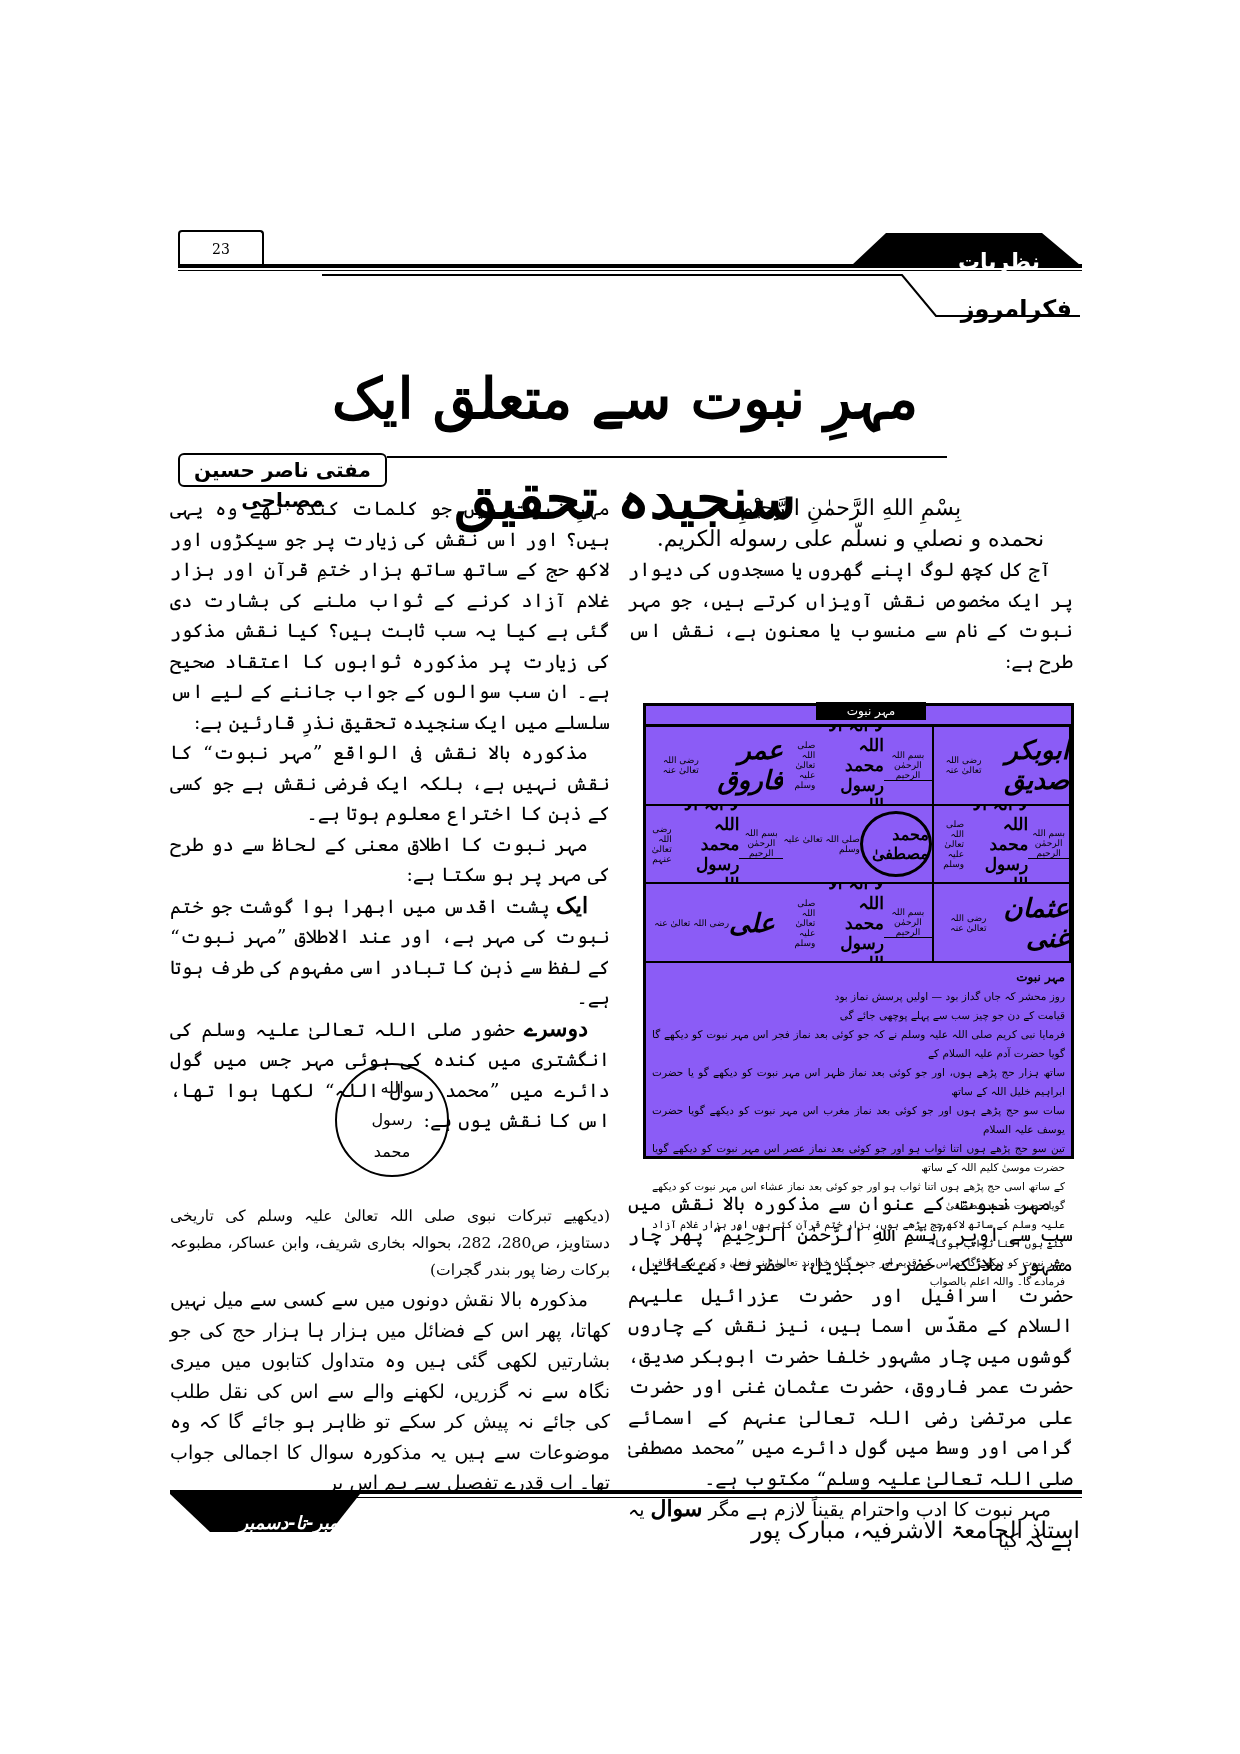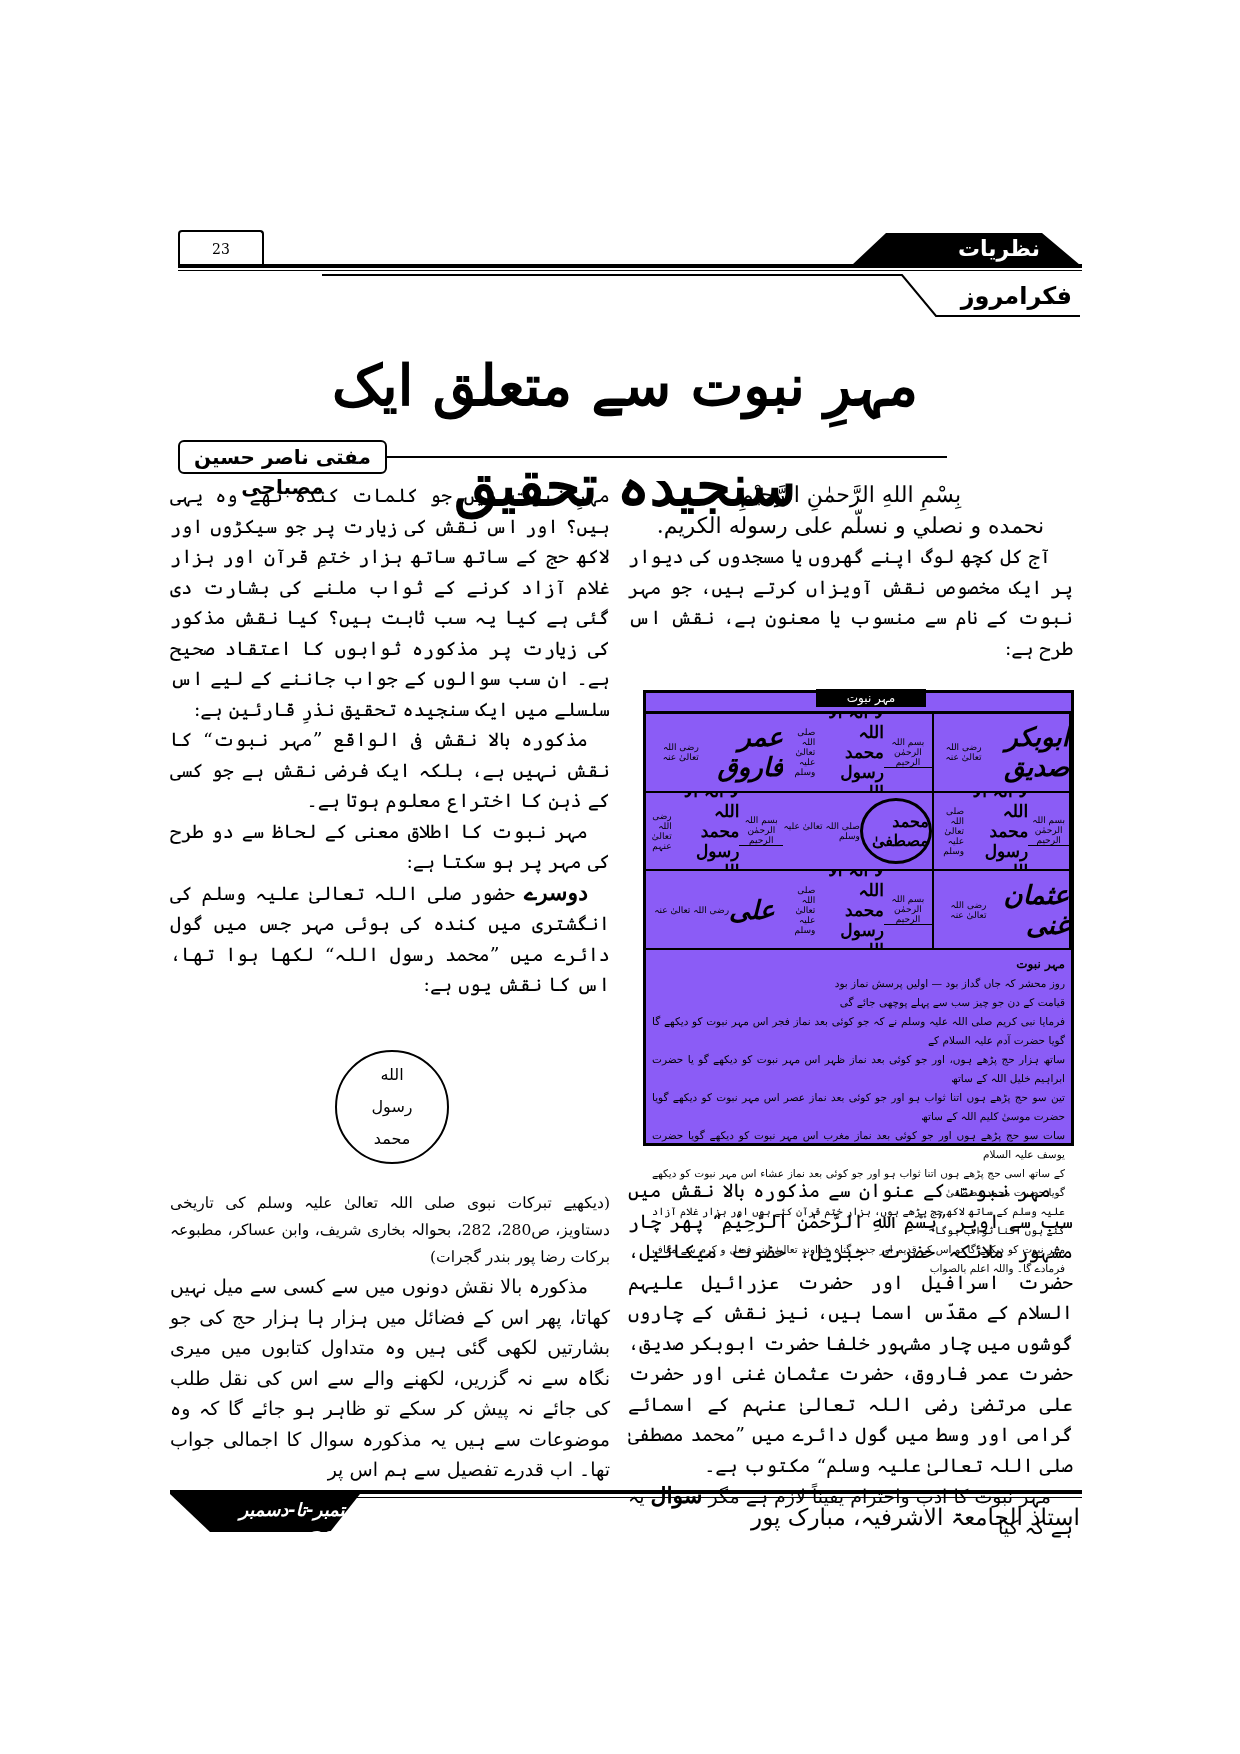--- a/index.html
+++ b/index.html
@@ -1,17 +1,17 @@
 <!DOCTYPE html>
 <html><head>
 <meta charset="utf-8">
 <style>
   html, body { margin: 0; padding: 0; background: #ffffff; }
   body { width: 1240px; height: 1754px; position: relative; overflow: hidden; font-family: "DejaVu Sans", sans-serif; color: #000; }
-  .rtl { direction: rtl; unicode-bidi: embed; }
+  .rtl { direction: rtl; unicode-bidi: embed; margin-top: 13px; }
 
   
   .page-num-box { position: absolute; left: 178px; top: 230px; width: 82px; height: 34px; border: 2px solid #000; border-bottom: none; border-radius: 4px 4px 0 0; font-family: "DejaVu Serif", serif; font-size: 14px; text-align: center; line-height: 34px; }
   .top-rule-thick { position: absolute; left: 178px; right: 158px; top: 264px; height: 4px; background: #000; }
   .top-rule-thin { position: absolute; left: 178px; right: 158px; top: 270px; height: 1px; background: #000; }
   .section-tab { position: absolute; left: 852px; top: 233px; width: 228px; height: 32px; }
   .section-tab svg { position: absolute; left: 0; top: 0; }
   .section-tab-label { position: absolute; right: 40px; top: 0; height: 32px; line-height: 32px; color: #fff; font-weight: bold; font-size: 22px; }
   .sub-rule { position: absolute; left: 322px; top: 274px; width: 580px; height: 2px; background: #000; }
   .subsection { position: absolute; left: 890px; top: 274px; width: 190px; height: 44px; }
@@ -143,37 +143,38 @@
       <span class="caligname">علی</span>
       <span class="sub">رضی اللہ تعالیٰ عنہ</span>
     </div>
   </div>
   <div class="naqsh-text">
     <div class="ht">مہر نبوت</div>
     <div>روز محشر کہ جاں گداز بود — اولیں پرسش نماز بود</div>
     <div>قیامت کے دن جو چیز سب سے پہلے پوچھی جائے گی</div>
     <div>فرمایا نبی کریم صلی اللہ علیہ وسلم نے کہ جو کوئی بعد نماز فجر اس مہر نبوت کو دیکھے گا گویا حضرت آدم علیہ السلام کے</div>
     <div>ساتھ ہزار حج پڑھے ہوں، اور جو کوئی بعد نماز ظہر اس مہر نبوت کو دیکھے گو یا حضرت ابراہیم خلیل اللہ کے ساتھ</div>
+    <div>سات سو حج پڑھے ہوں اور جو کوئی بعد نماز مغرب اس مہر نبوت کو دیکھے گویا حضرت یوسف علیہ السلام</div>
     <div>تین سو حج پڑھے ہوں اتنا ثواب ہو اور جو کوئی بعد نماز عصر اس مہر نبوت کو دیکھے گویا حضرت موسیٰ کلیم اللہ کے ساتھ</div>
-    <div>سات سو حج پڑھے ہوں اور جو کوئی بعد نماز مغرب اس مہر نبوت کو دیکھے گویا حضرت یوسف علیہ السلام</div>
     <div>کے ساتھ اسی حج پڑھے ہوں اتنا ثواب ہو اور جو کوئی بعد نماز عشاء اس مہر نبوت کو دیکھے گویا حضرت محمد مصطفیٰ</div>
     <div>علیہ وسلم کے ساتھ لاکھ حج پڑھے ہوں، ہزار ختم قرآن کئے ہوں اور ہزار غلام آزاد کئے ہوں اتنا ثواب ہوگا</div>
     <div>مہر نبوت کو دیکھے گا تو اس کے قدیم اور جدید گناہ خداوند تعالیٰ اپنے فضل و کرم سے معاف فرمادے گا۔ واللہ اعلم بالصواب</div>
   </div>
 </div>
 
 <div class="col col-right-bottom rtl">
   <p class="indent">مہر نبوت کے عنوان سے مذکورہ بالا نقش میں سب سے اوپر ”بِسْمِ اللهِ الرَّحمٰنِ الرَّحِيْمِ“ پھر چار مشہور ملائکہ حضرت جبریل، حضرت میکائیل، حضرت اسرافیل اور حضرت عزرائیل علیہم السلام کے مقدّس اسما ہیں، نیز نقش کے چاروں گوشوں میں چار مشہور خلفا حضرت ابوبکر صدیق، حضرت عمر فاروق، حضرت عثمان غنی اور حضرت علی مرتضیٰ رضی اللہ تعالیٰ عنہم کے اسمائے گرامی اور وسط میں گول دائرے میں ”محمد مصطفیٰ صلی اللہ تعالیٰ علیہ وسلم“ مکتوب ہے۔</p>
   <p class="indent"><span>مہر نبوت کا ادب واحترام یقیناً لازم ہے مگر</span> <span class="bold big">سوال</span> <span>یہ ہے کہ کیا</span></p>
 </div>
 
 <div class="col col-left rtl">
   <p>مہرِ نبوت میں جو کلمات کندہ تھے وہ یہی ہیں؟ اور اس نقش کی زیارت پر جو سیکڑوں اور لاکھ حج کے ساتھ ساتھ ہزار ختمِ قرآن اور ہزار غلام آزاد کرنے کے ثواب ملنے کی بشارت دی گئی ہے کیا یہ سب ثابت ہیں؟ کیا نقش مذکور کی زیارت پر مذکورہ ثوابوں کا اعتقاد صحیح ہے۔ ان سب سوالوں کے جواب جاننے کے لیے اس سلسلے میں ایک سنجیدہ تحقیق نذرِ قارئین ہے:</p>
   <p class="indent">مذکورہ بالا نقش فی الواقع ”مہر نبوت“ کا نقش نہیں ہے، بلکہ ایک فرضی نقش ہے جو کسی کے ذہن کا اختراع معلوم ہوتا ہے۔</p>
   <p class="indent">مہر نبوت کا اطلاق معنی کے لحاظ سے دو طرح کی مہر پر ہو سکتا ہے:</p>
+  <p class="indent"><span class="bold big">ایک</span> <span>پشت اقدس میں ابھرا ہوا گوشت جو ختم نبوت کی مہر ہے، اور عند الاطلاق ”مہر نبوت“ کے لفظ سے ذہن کا تبادر اسی مفہوم کی طرف ہوتا ہے۔</span></p>
   <p class="indent"><span class="bold big">دوسرے</span> <span>حضور صلی اللہ تعالیٰ علیہ وسلم کی انگشتری میں کندہ کی ہوئی مہر جس میں گول دائرے میں ”محمد رسول اللہ“ لکھا ہوا تھا، اس کا نقش یوں ہے:</span></p>
 </div>
 
 <div class="seal rtl">
   <span>الله</span>
   <span>رسول</span>
   <span>محمد</span>
 </div>
 
 <div class="col rtl" style="left:170px; top:1190px; width:440px;">

